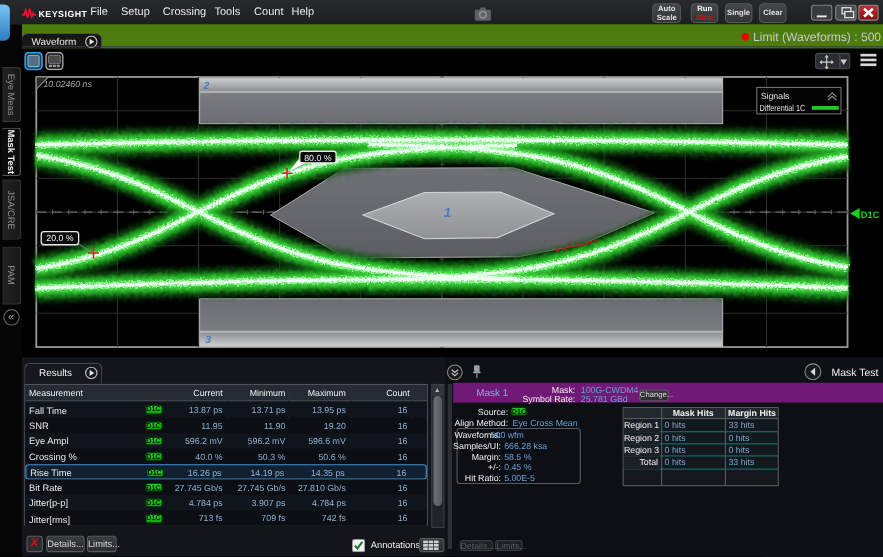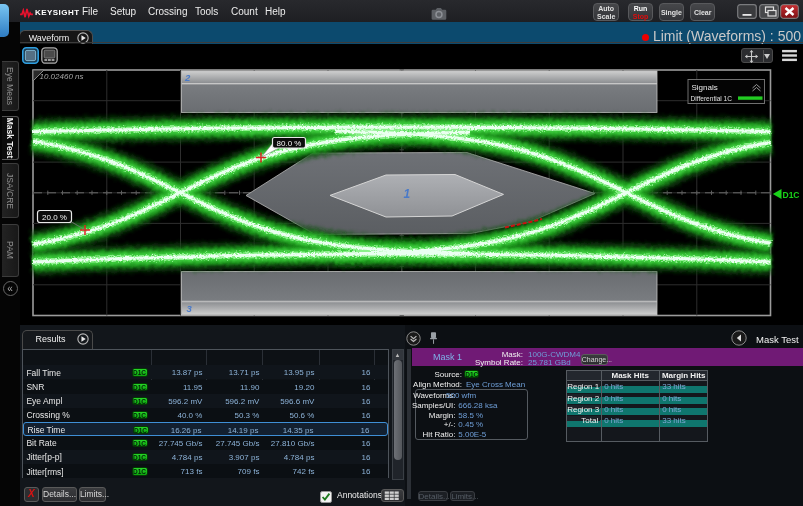--- a/index.html
+++ b/index.html
@@ -12,27 +12,27 @@
 #menubar .mi { position:absolute; top:0; height:22px; line-height:23px;
   color:#ececec; font-size:10px; }
 #klogo { position:absolute; left:35px; top:7.5px; color:#fff; font-weight:bold;
   font-size:8px; letter-spacing:0.45px; }
 .topbtn { position:absolute; top:2.5px; height:18px; background:linear-gradient(#46474a,#333438);
   border:1px solid #58595c; border-radius:4px; color:#e0e0e0; text-align:center;
   font-size:7px; font-weight:bold; line-height:8px; padding-top:1.5px; }
 .bluepill { position:absolute; left:-5px; top:4px; width:14px; height:33px;
   background:linear-gradient(#79c5f2,#2e7cc3); border-radius:5px; z-index:5; }
 
-#tabbar { position:absolute; left:0; top:22px; width:803px; height:22px; background:#0c4a6e; }
+#tabbar { position:absolute; left:0; top:22px; width:803px; height:22px; background:#4d7c0f; }
 #wavetab { position:absolute; left:18.7px; top:7.8px; width:74.7px; height:14.2px;
   background:#161616; border:1px solid #4e4e4e; border-bottom:none;
   border-radius:6px 6px 0 0; color:#efefef; font-size:9px; line-height:14px; }
 #wavetab span { margin-left:9px; }
 #wavetab svg { position:absolute; right:3px; top:1px; }
-#limittxt { position:absolute; right:2px; top:6px; color:#c9c9c9; font-size:14px; }
+#limittxt { position:absolute; right:2px; top:6px; color:#c9c9c9; font-size:11px; }
 #limittxt .dot { display:inline-block; width:7px; height:7px; border-radius:50%;
   background:#e00; margin-right:4px; }
 #contentline { position:absolute; left:20px; top:42px; width:783px; height:1px; background:#3c3c3c; }
 
 #sidebar { position:absolute; left:0; top:22px; width:20px; height:484px; background:#050505; }
 .stab { position:absolute; left:2px; width:17px; background:linear-gradient(90deg,#232323,#181818);
   border:1px solid #3c3c3c; border-left:none; border-radius:0 3px 3px 0; }
 .stab span { position:absolute; left:50%; top:50%; transform:translate(-50%,-50%) rotate(90deg);
   white-space:nowrap; font-size:8.5px; color:#8f8f8f; }
 .stab.act { background:#0c0c0c; border-color:#555; }
@@ -84,21 +84,21 @@
 #rscrollthin { position:absolute; left:406.5px; top:349px; width:4px; height:150px; background:#2c3036; }
 
 #masktitle { position:absolute; left:412px; top:347.6px; width:391px; height:18.4px; background:#701a75; }
 #masktitle .t { position:absolute; left:21px; top:4px; color:#7fb2e8; font-size:9px; }
 .lbl { color:#f0f0f0; font-size:8px; position:absolute; text-align:right; }
 .val { color:#6f9fd8; font-size:8px; position:absolute; }
 .htbl { position:absolute; background:#14171c; border:1px solid #565b61; }
 .hhead { position:absolute; left:0; top:0; width:100%; height:10.6px; background:#23272e;
   border-bottom:1px solid #565b61; }
 .hhead span { position:absolute; top:0px; color:#f0f0f0; font-size:8px; font-weight:bold; text-align:center; }
-.hrow { position:absolute; left:0; width:100%; height:11.3px; border-bottom:7px solid #0f766e; }
+.hrow { position:absolute; left:0; width:100%; height:11.3px; border-bottom:1px solid #0f766e; }
 .hlab { position:absolute; left:0; top:1px; width:33px; text-align:right; color:#f0f0f0;
   font-size:8px; background:#1d2127; height:100%; padding-right:2px; }
 .hcsep { position:absolute; top:0; width:1px; height:100%; background:#565b61; }
 .hv { position:absolute; top:1px; color:#7fa7d4; font-size:8px; }
 .dimbtn { position:absolute; background:#1c1f24; border:1px solid #3a3d42; border-radius:3px;
   color:#565d66; font-size:8px; text-align:center; }
 </style></head>
 <body>
 <div id="page">
 
@@ -446,20 +446,27 @@
         <rect x="1.2" y="7.2" width="7.6" height="1.8" rx="0.8" fill="#9aa0a6"></rect>
         <rect x="4.5" y="9" width="1.1" height="5" fill="#9aa0a6"></rect>
       </svg></span>
 <span class="abs" style="left:731.3px;top:329.5px"><svg width="16" height="16" viewBox="0 0 16 16">
         <circle cx="8" cy="8" r="7.2" fill="#1a1a1a" stroke="#8a8a8a" stroke-width="1"></circle>
         <polygon points="10,4.4 5.8,8 10,11.6" fill="#ddd"></polygon>
       </svg></span>
 <span class="abs" style="left:756px;top:333.5px;color:#f2f2f2;font-size:9.5px;white-space:nowrap">Mask Test</span>
 
 <div class="rtbl" style="left:22.4px;top:349.0px;width:367.0px;height:128.5px">
+<div class="thead">
+        <span class="hname">Measurement</span>
+<span class="h" style="right:186px">Current</span>
+<span class="h" style="right:129px">Minimum</span>
+<span class="h" style="right:74px">Maximum</span>
+<span class="h" style="right:16px">Count</span>
+      </div>
 <div class="csep" style="left:127.6px"></div>
       <div class="csep" style="left:183.1px"></div>
       <div class="csep" style="left:239.1px"></div>
       <div class="csep" style="left:295.6px"></div>
       <div class="csep" style="left:350.6px"></div>
 <div class="trow rodd" style="top:15.4px">
         <span class="tname">Fall Time</span>
         <span class="badge" style="left:108.2px;top:3px">D1C</span>
         <span class="v" style="right:186px">13.87 ps</span>
         <span class="v" style="right:129px">13.71 ps</span>

